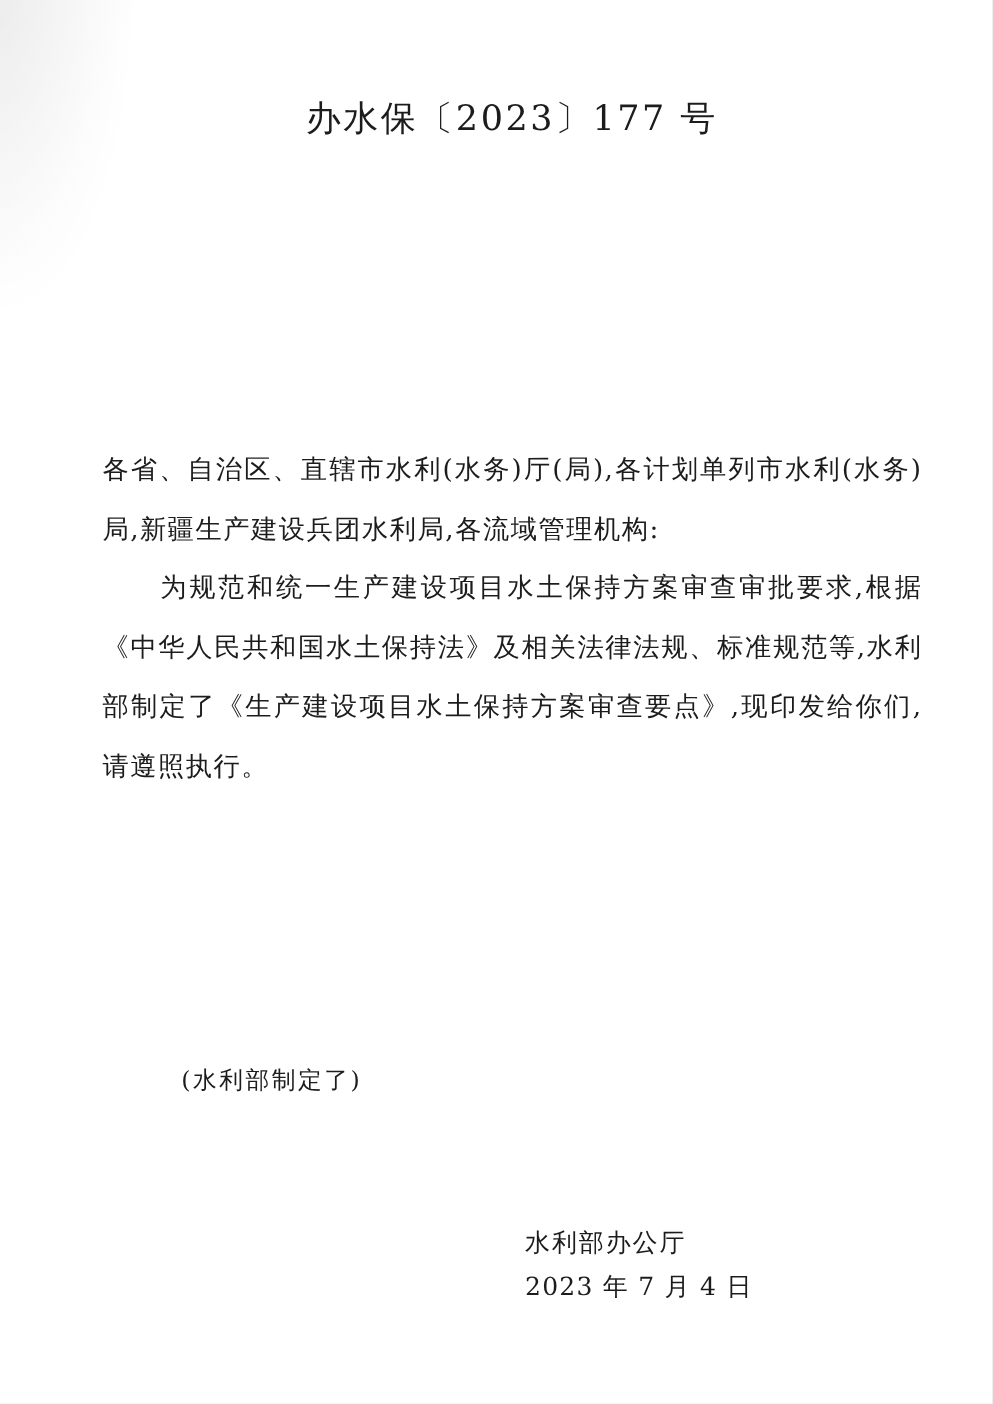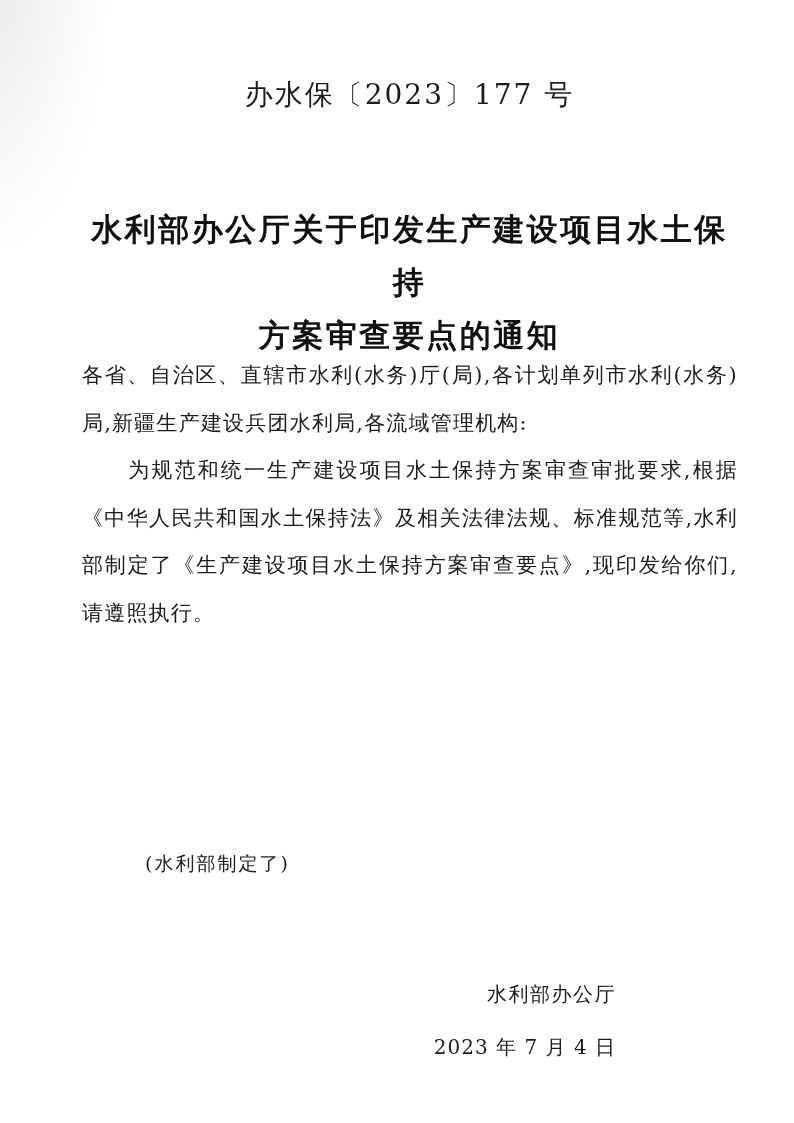--- a/index.html
+++ b/index.html
@@ -57,48 +57,44 @@
   .main-para  { top: 447px; text-indent: 2.2em; }
   .no-body-note {
     position: absolute;
     left: 145px;
     top: 851px;
     font-size: 19px;
     letter-spacing: 2px;
   }
   .signature-block {
     position: absolute;
-    left: 396px;
+    left: 420px;
     top: 981px;
     width: 220px;
-    text-align: right;
+    text-align: left;
   }
   .signature-org {
     font-size: 20px;
     letter-spacing: 1.5px;
   }
   .signature-date {
-    margin-top: 26px;
+    margin-top: 8px;
     font-size: 20px;
     letter-spacing: 1px;
   }
 </style>
 </head>
 <body>
 
 <div class="page">
 
   <div class="scan-corner"></div>
 
   <div class="centered-zone doc-number">办水保〔2023〕177 号</div>
 
-  <div class="centered-zone doc-title">
-    <div>水利部办公厅关于印发生产建设项目水土保持</div>
-    <div>方案审查要点的通知</div>
-  </div>
 
   <div class="body-text main-para">为规范和统一生产建设项目水土保持方案审查审批要求,根据《中华人民共和国水土保持法》及相关法律法规、标准规范等,水利部制定了《生产建设项目水土保持方案审查要点》,现印发给你们,请遵照执行。</div>
 
   <div class="body-text recipients">各省、自治区、直辖市水利(水务)厅(局),各计划单列市水利(水务)局,新疆生产建设兵团水利局,各流域管理机构:</div>
 
   <div class="no-body-note">(水利部制定了)</div>
 
   <div class="signature-block">
     <div class="signature-org">水利部办公厅</div>
     <div class="signature-date">2023 年 7 月 4 日</div>

